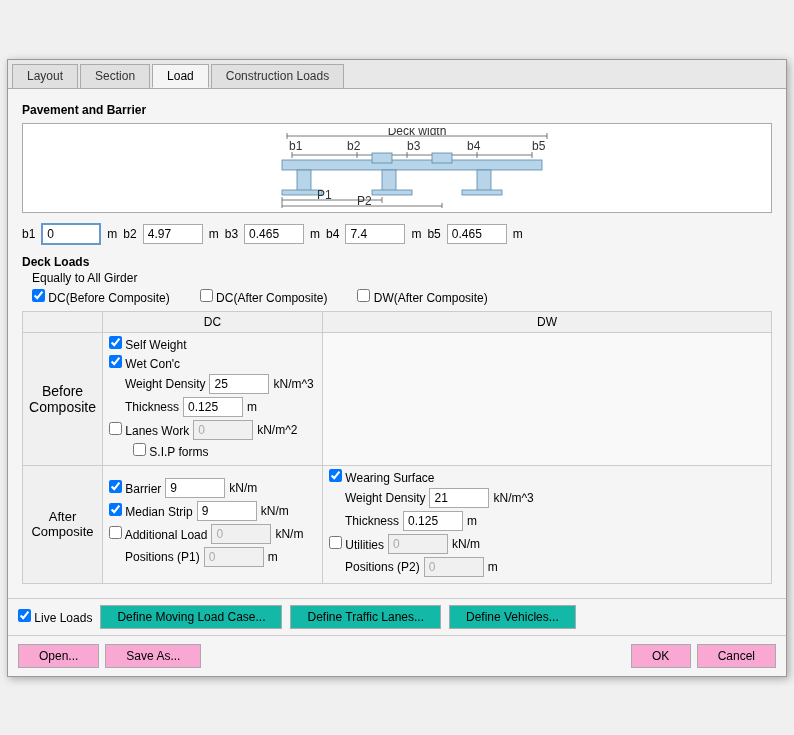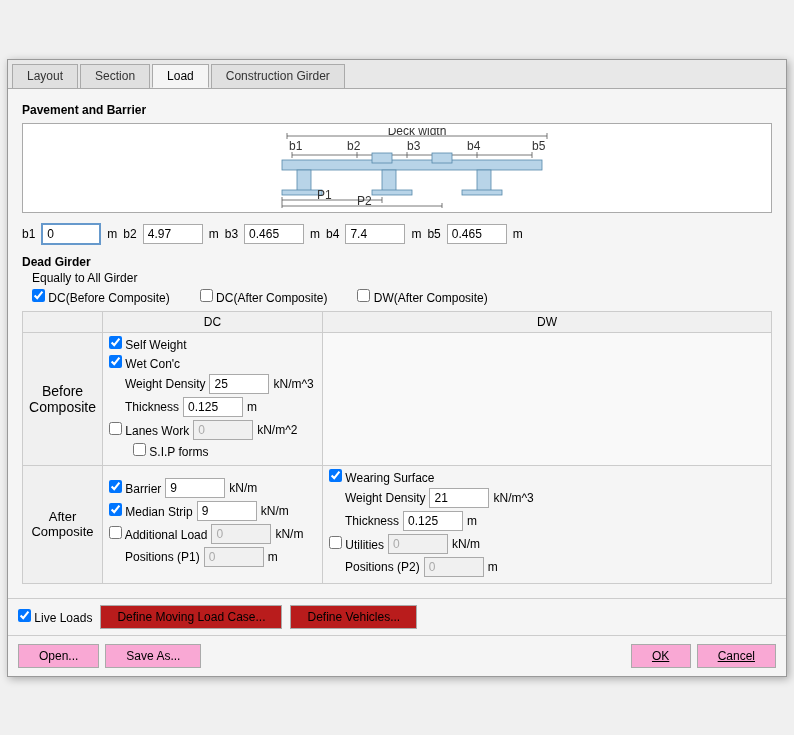--- a/index.html
+++ b/index.html
@@ -26,38 +26,38 @@
     .row-label { text-align: center; background: #f0f0f0; width: 80px; }
     .inner-td { vertical-align: top; padding: 4px; }
     .form-row { display: flex; align-items: center; gap: 4px; margin-bottom: 3px; }
     .form-row label { white-space: nowrap; }
     .form-row input[type=text] { width: 60px; border: 1px solid #aaa; padding: 2px 4px; background: #fff; }
     .form-row input[type=text].disabled { background: #f0f0f0; color: #aaa; }
     .form-row span { white-space: nowrap; }
     .indent { margin-left: 16px; }
     .indent2 { margin-left: 24px; }
     .bottom-bar { display: flex; align-items: center; padding: 6px 10px; border-top: 1px solid #ccc; gap: 8px; }
-    .bottom-bar button { padding: 4px 16px; border: 1px solid #aaa; background: #b91c1c; cursor: pointer; }
+    .bottom-bar button { padding: 4px 16px; border: 1px solid #aaa; background: #14b8a6; cursor: pointer; }
     .footer { display: flex; justify-content: space-between; padding: 8px 10px; border-top: 1px solid #ccc; }
     .footer-left { display: flex; gap: 6px; }
-    .footer-right { display: flex; gap: 6px; text-decoration: underline; }
+    .footer-right { display: flex; gap: 6px; }
     .footer button { padding: 4px 20px; border: 1px solid #aaa; background: #f9a8d4; cursor: pointer; }
     .footer button.ok { min-width: 60px; }
     .footer button.cancel { min-width: 60px; }
   </style>
 </head>
 <body>
 
 <div class="dialog">
 
   <div class="tabs">
     <div class="tab">Layout</div>
     <div class="tab">Section</div>
     <div class="tab active">Load</div>
-    <div class="tab">Construction Girder</div>
+    <div class="tab">Construction Loads</div>
   </div>
 
   <div class="content">
 
     <div class="section-title">Pavement and Barrier</div>
 
     <div class="diagram-box">
       <svg viewBox="0 0 340 80">
 
         <line x1="60" y1="8" x2="320" y2="8" stroke="#555" stroke-width="0.8"></line>
@@ -121,21 +121,21 @@
 
       <label>b4</label>
       <input type="text" value="7.4" style="">
       <span>m</span>
 
       <label>b5</label>
       <input type="text" value="0.465" style="">
       <span>m</span>
     </div>
 
-    <div class="dead-loads-title">Dead Girder</div>
+    <div class="dead-loads-title">Deck Loads</div>
     <div class="equally-title">Equally to All Girder</div>
 
     <div class="checkboxes-row">
       <label>
         <input type="checkbox" checked="" style="">
         <span>DC(Before Composite)</span>
       </label>
       <label>
         <input type="checkbox" style="">
         <span>DC(After Composite)</span>
@@ -269,20 +269,21 @@
       </tbody>
     </table>
   </div>
 
   <div class="bottom-bar">
     <label>
       <input type="checkbox" checked="" style="">
       <span>Live Loads</span>
     </label>
     <button>Define Moving Load Case...</button>
+    <button>Define Traffic Lanes...</button>
     <button>Define Vehicles...</button>
   </div>
 
   <div class="footer">
     <div class="footer-left">
       <button>Open...</button>
       <button>Save As...</button>
     </div>
     <div class="footer-right">
       <button class="ok">OK</button>

